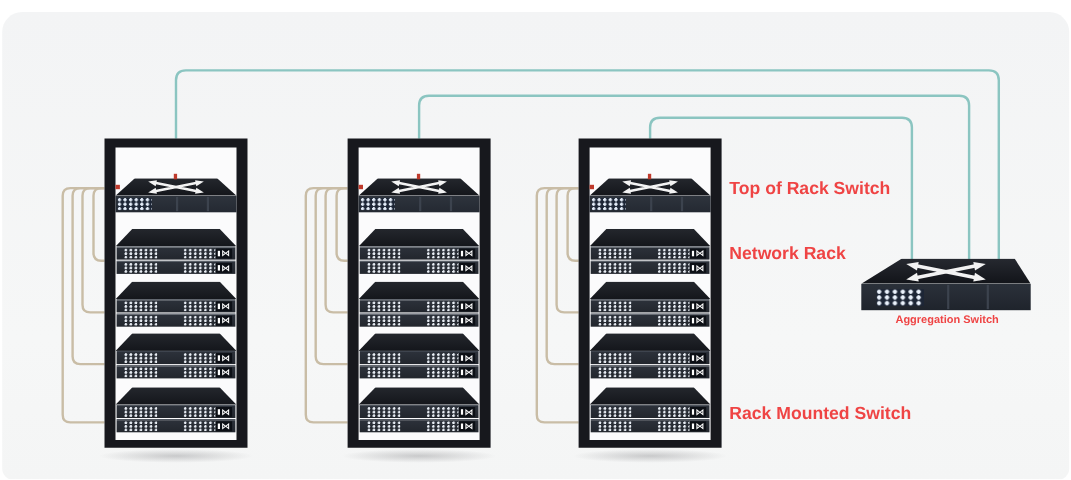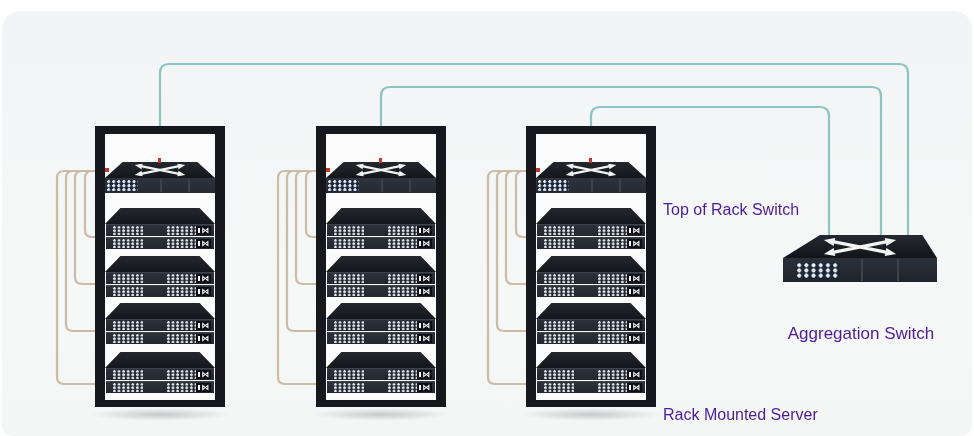--- a/index.html
+++ b/index.html
@@ -58,22 +58,22 @@
   .tick-red{position:absolute;background:#bf3a2c;}
   .agg{position:absolute;left:783px;top:235px;width:154px;height:47px;}
   .agg-top{position:absolute;left:0;top:0;width:154px;height:23px;
     background:linear-gradient(#262930,#121419);
     clip-path:polygon(24% 0,90.5% 0,100% 100%,0 100%);}
   .agg-face{position:absolute;left:0;top:23px;width:154px;height:24px;
     background:linear-gradient(#2b313a,#1f242c);}
   .agg-leds{left:14px;top:5px;width:43px;height:15px;
     background-size:7.2px 5.2px;
     background-image:radial-gradient(circle at 2.2px 2.2px, #eaf2fc 1.7px, rgba(0,0,0,0) 2.2px);}
-  .label{position:absolute;font-size:16px;font-weight:400;color:#4c1d95;margin-top:38px;}
-  .agg-label{left:783px;top:286px;width:156px;text-align:center;font-size:17px;}
+  .label{position:absolute;font-size:16px;font-weight:700;color:#ef4444;}
+  .agg-label{left:783px;top:286px;width:156px;text-align:center;font-size:10px;}
 </style>
 </head>
 <body>
 
 <div class="stage">
   <div class="panel"></div>
   <svg id="wires" width="974" height="436">
       <path class="teal" d="M160,161 L160,73 Q160,64 169,64 L899,64 Q908,64 908,73 L908,242"></path>
       <path class="beige" d="M107,171 L64,171 Q57,171 57,178 L57,377 Q57,384 64,384 L107,384"></path>
       <path class="beige" d="M107,171 L73,171 Q66,171 66,178 L66,324 Q66,331 73,331 L107,331"></path>
@@ -419,15 +419,16 @@
           </svg></span>
     </div>
     <div class="agg-face">
       <span class="led-panel agg-leds"></span>
       <span class="vdiv" style="left:78px;"></span>
       <span class="vdiv" style="left:114px;"></span>
     </div>
   </div>
 
   <div class="label" style="left:663px;top:163px;">Top of Rack Switch</div>
+  <div class="label" style="left:663px;top:222px;">Network Rack</div>
   <div class="label agg-label">Aggregation Switch</div>
-  <div class="label" style="left:663px;top:368px;">Rack Mounted Server</div>
+  <div class="label" style="left:663px;top:368px;">Rack Mounted Switch</div>
 </div>
 
 </body></html>

